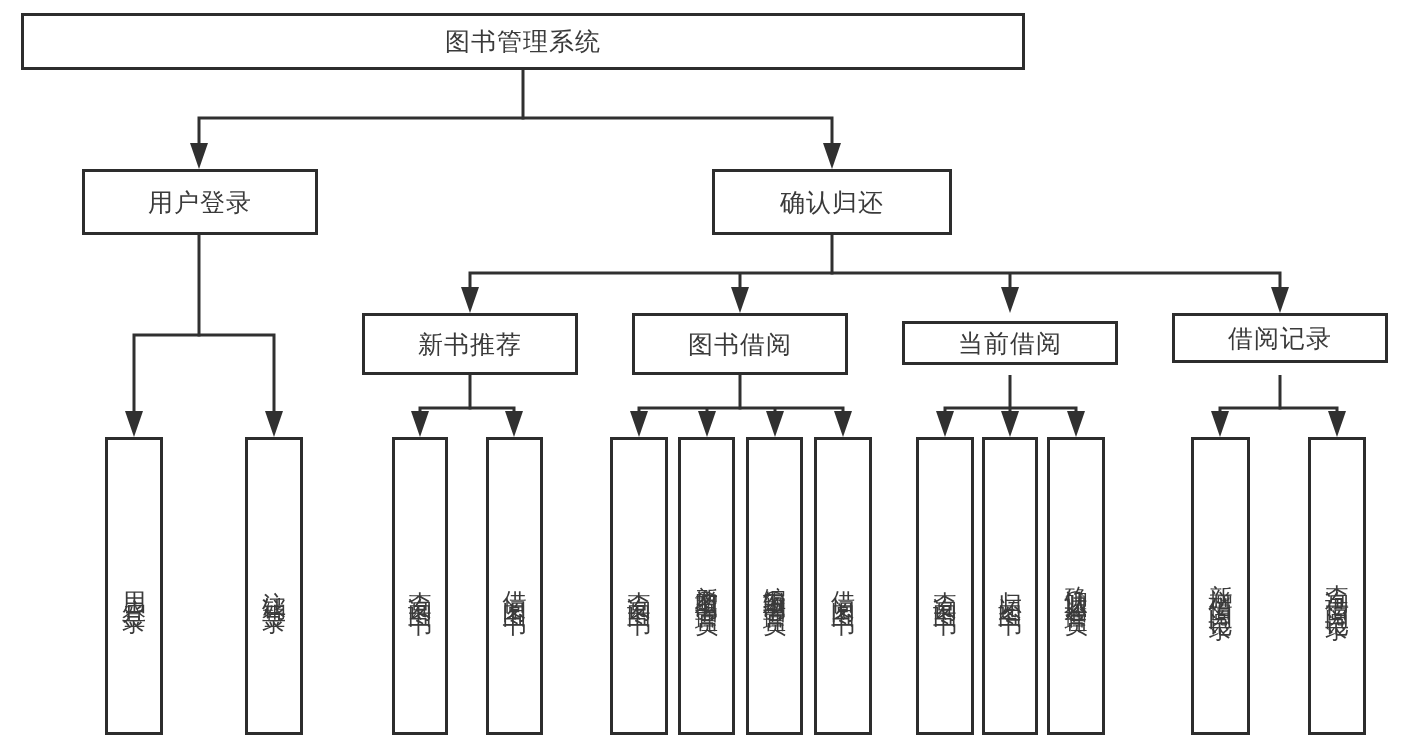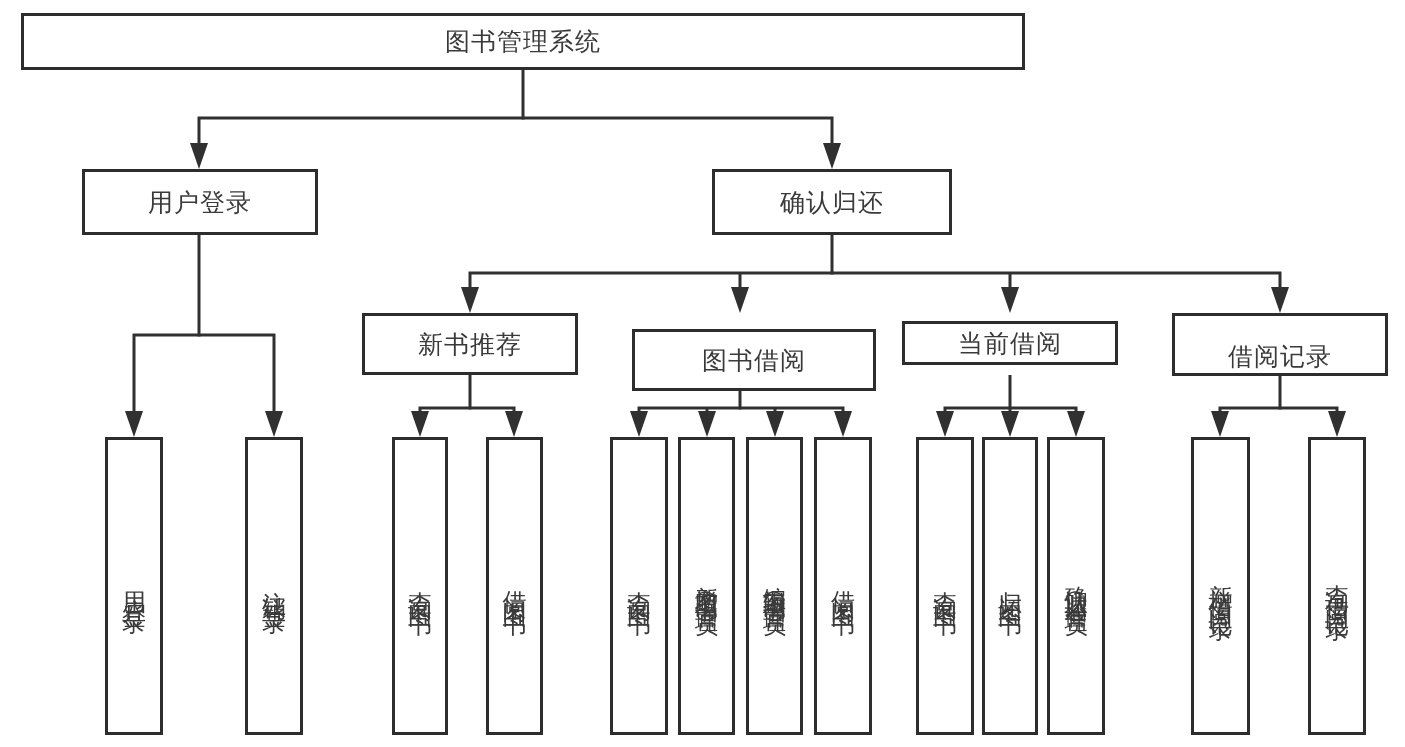--- a/index.html
+++ b/index.html
@@ -118,27 +118,27 @@
   <div class="node hnode" style="left:82px; top:169px; width:236px; height:66px;">
     <span>用户登录</span>
   </div>
   <div class="node hnode" style="left:712px; top:169px; width:240px; height:66px;">
     <span>确认归还</span>
   </div>
 
   <div class="node hnode" style="left:362px; top:313px; width:216px; height:62px;">
     <span>新书推荐</span>
   </div>
-  <div class="node hnode" style="left:632px; top:329px; width:244px; height:62px;">
+  <div class="node hnode" style="left:632px; top:313px; width:216px; height:62px;">
     <span>图书借阅</span>
   </div>
   <div class="node hnode" style="left:902px; top:321px; width:216px; height:44px;">
     <span>当前借阅</span>
   </div>
-  <div class="node hnode" style="left:1172px; top:313px; width:216px; height:63px;align-items:flex-end;">
+  <div class="node hnode" style="left:1172px; top:313px; width:216px; height:50px;">
     <span>借阅记录</span>
   </div>
 
   <div class="node vnode" style="left:105px; top:437px; width:58px; height:298px;">
     <span>用户登录</span>
   </div>
   <div class="node vnode" style="left:245px; top:437px; width:58px; height:298px;">
     <span>注销登录</span>
   </div>
 

